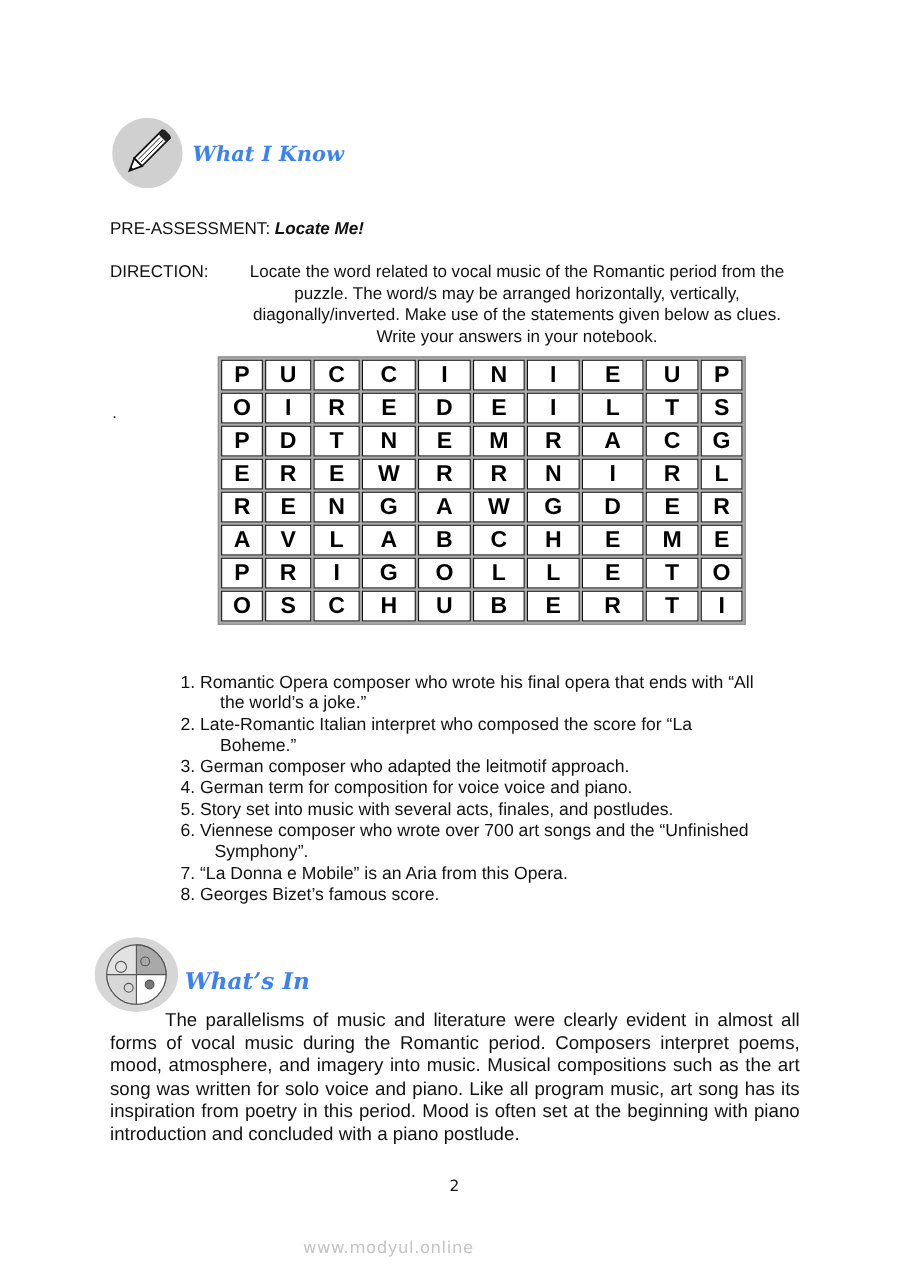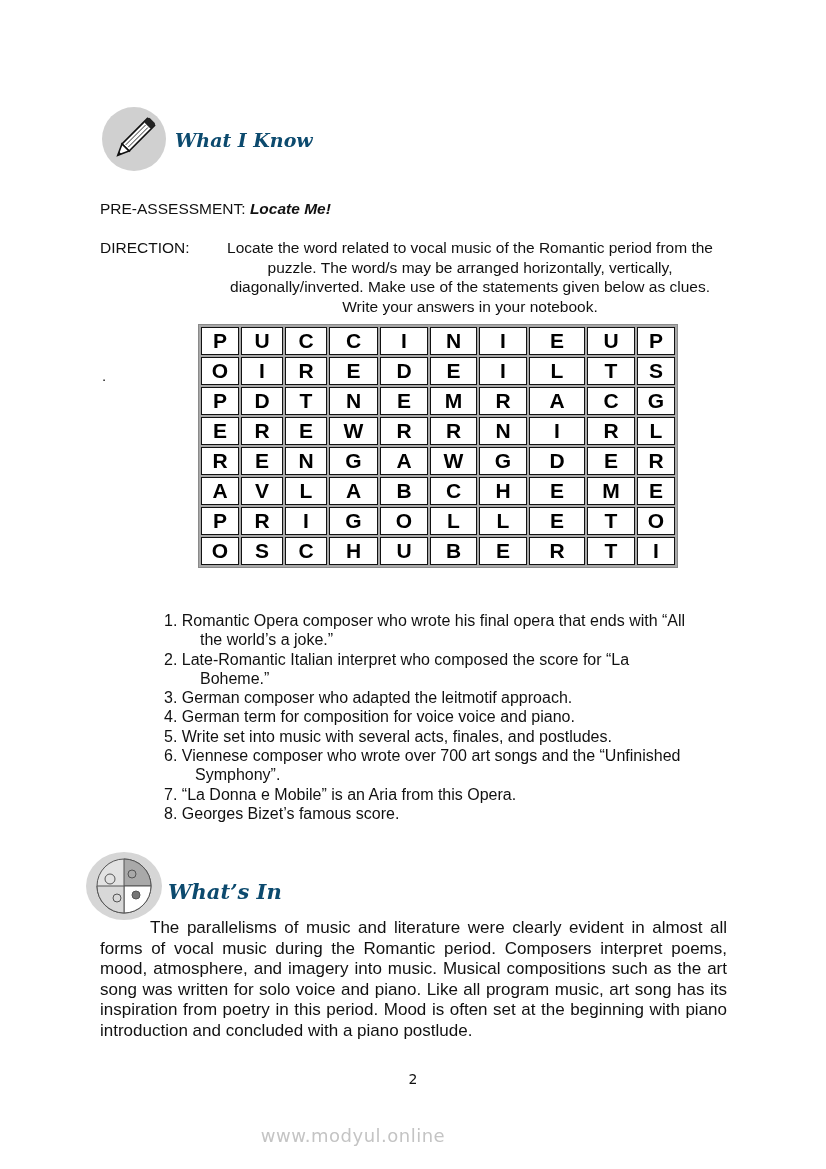--- a/index.html
+++ b/index.html
@@ -2,21 +2,21 @@
 <html><head>
 <meta charset="utf-8">
 <style>
   html, body { margin: 0; padding: 0; background: #ffffff; }
   body { width: 826px; height: 1169px; position: relative; overflow: hidden;
          font-family: "Liberation Sans", sans-serif; color: #111; }
   .abs { position: absolute; }
 
   .section-icon { position: absolute; border-radius: 50%; background: #d0d0d0; }
   .section-title { position: absolute; font-family: "DejaVu Serif", serif; font-weight: bold;
-                   font-style: italic; color: #0c4a6e; }
+                   font-style: italic; color: #3b82f6; }
 
   .text { font-size: 15.5px; line-height: 19.5px; text-align: center; }
 
   #preassess { left: 100px; top: 199px; }
   #direction-label { left: 100px; top: 238px; font-weight: normal; }
   #direction-body { left: 200px; top: 238px; width: 540px; }
   #stray-dot { left: 102px; top: 367px; font-size: 15px; }
 
   #grid { position: absolute; left: 198px; top: 324px; border-collapse: separate;
           border-spacing: 2px; background: #a8a8a8; border: 1px solid #8a8a8a; }
@@ -30,21 +30,21 @@
   #clues .cont { display: block; padding-left: 36px; }
   #clues li.c6 .cont { padding-left: 31px; }
 
   #whatsin-para { left: 100px; top: 918px; width: 627px; text-align: justify;
                   font-size: 17px; line-height: 20.5px; }
   #whatsin-para .indent { display: inline-block; width: 50px; }
 
   #page-number { left: 0; width: 826px; top: 1071px; text-align: center;
                  font-family: "DejaVu Sans", sans-serif; font-size: 14px; color: #111; }
   #watermark { left: 0; width: 706px; top: 1125px; text-align: center;
-               font-family: "DejaVu Sans", sans-serif; font-size: 18px; color: #c4c4c4;
+               font-family: "DejaVu Sans", sans-serif; font-size: 15px; color: #c4c4c4;
                letter-spacing: 0.5px; }
 </style>
 </head>
 <body>
 
 <div class="section-icon" style="left:102px; top:107px; width:64px; height:64px;">
   <svg width="64" height="64" viewBox="0 0 64 64">
     <g transform="rotate(45 32 32)">
       <rect x="27" y="8" width="10" height="36" fill="#fff" stroke="#111" stroke-width="1.6"></rect>
       <line x1="30.3" y1="14" x2="30.3" y2="42" stroke="#111" stroke-width="0.8"></line>
@@ -182,21 +182,21 @@
         <td>I</td>
       </tr>
     </tbody>
 </table>
 
 <ol id="clues" class="abs">
     <li class="c1"><span class="num">1.</span> <span>Romantic Opera composer who wrote his final opera that ends with “All</span><span class="cont">the world’s a joke.”</span></li>
     <li class="c2"><span class="num">2.</span> <span>Late-Romantic Italian interpret who composed the score for “La</span><span class="cont">Boheme.”</span></li>
     <li class="c3"><span class="num">3.</span> <span>German composer who adapted the leitmotif approach.</span></li>
     <li class="c4"><span class="num">4.</span> <span>German term for composition for voice voice and piano.</span></li>
-    <li class="c5"><span class="num">5.</span> <span>Write set into music with several acts, finales, and postludes.</span></li>
+    <li class="c5"><span class="num">5.</span> <span>Story set into music with several acts, finales, and postludes.</span></li>
     <li class="c6"><span class="num">6.</span> <span>Viennese composer who wrote over 700 art songs and the “Unfinished</span><span class="cont">Symphony”.</span></li>
     <li class="c7"><span class="num">7.</span> <span>“La Donna e Mobile” is an Aria from this Opera.</span></li>
     <li class="c8"><span class="num">8.</span> <span>Georges Bizet’s famous score.</span></li>
   </ol>
 
 <div class="section-icon" style="left:86px; top:852px; width:76px; height:68px; background:#d6d6d6;">
   <svg width="76" height="68" viewBox="0 0 76 68">
     <circle cx="38" cy="34" r="27" fill="#e2e2e2" stroke="#555" stroke-width="1"></circle>
     <path d="M38,7 A27,27 0 0 1 65,34 L38,34 Z" fill="#a9a9a9" stroke="#555" stroke-width="1"></path>
     <path d="M38,34 L65,34 A27,27 0 0 1 38,61 Z" fill="#ffffff" stroke="#555" stroke-width="1"></path>

